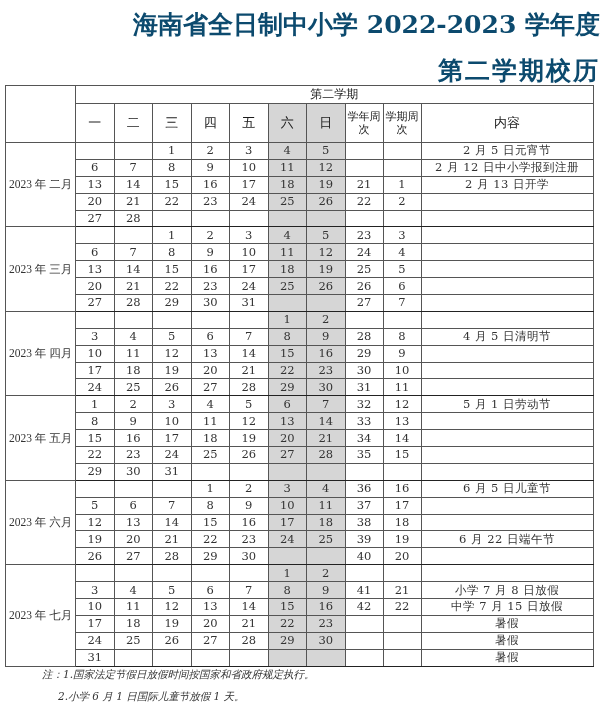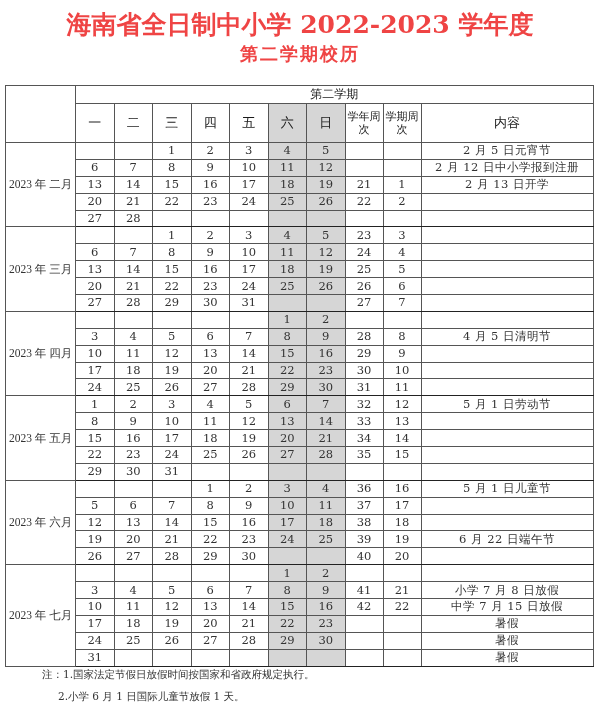--- a/index.html
+++ b/index.html
@@ -1,32 +1,32 @@
 <!DOCTYPE html>
 <html><head>
 <meta charset="utf-8">
 <style>
   html, body { margin:0; padding:0; background:#ffffff; }
   body { width:600px; height:705px; position:relative; overflow:hidden; font-family:"DejaVu Serif", serif; color:#1a1a1a; }
-  .title { position:absolute; left:0; width:600px; text-align:center; font-family:"DejaVu Serif", serif; font-weight:bold; color:#ef4444; }
+  .title { position:absolute; left:0; width:600px; text-align:right; font-family:"DejaVu Serif", serif; font-weight:bold; color:#0c4a6e; }
   .title1 { top:8px; font-size:25px; letter-spacing:0px; }
-  .title2 { top:42px; font-size:18px; letter-spacing:2px; }
+  .title2 { top:54px; font-size:25px; letter-spacing:2px; }
   table.cal { position:absolute; left:5px; top:85px; width:476px; border-collapse:collapse; table-layout:fixed; border:1.5px solid #222; }
   table.cal td, table.cal th { border:1px solid #555; padding:0; text-align:center; vertical-align:middle; font-weight:normal; overflow:hidden; white-space:nowrap; }
   table.cal th { font-family:"DejaVu Sans", sans-serif; font-size:12px; }
   tr.h1 th { height:16px; }
   tr.h2 th { height:38px; font-size:13px; }
   tr.h2 th.small { font-size:11px; line-height:13px; }
   tr.data td { height:15.9px; font-size:11.5px; line-height:15px; color:#333; }
   td.month { font-family:Liberation Serif, serif; font-size:11.5px; font-weight:bold; color:#222; line-height:15px; white-space:normal; }
   .we { background:#d6d6d6; }
   td.content { font-size:10.5px; letter-spacing:0.5px;margin-top:44px; }
   tr.grp-end td { border-bottom:1.5px solid #222; }
   th.term { text-align:left; padding-left:225px; }
-  .notes { position:absolute; left:42px; font-size:10.5px; color:#333; font-family:"DejaVu Serif", serif; }
+  .notes { position:absolute; left:42px; font-size:10.5px; color:#333; font-family:"DejaVu Serif", serif;font-style:italic; }
   .note1 { top:668px; }
   .note2 { top:690px; left:58px; }
 </style>
 </head>
 <body>
 
 <div class="title title1">海南省全日制中小学 2022-2023 学年度</div>
 <div class="title title2">第二学期校历</div>
 
 <table class="cal">
@@ -310,21 +310,21 @@
         <td class="month" rowspan="5">2023 年 六月</td>
         <td></td>
         <td></td>
         <td></td>
         <td>1</td>
         <td>2</td>
         <td class="we">3</td>
         <td class="we">4</td>
         <td>36</td>
         <td>16</td>
-        <td class="content">5 月 1 日儿童节</td>
+        <td class="content">6 月 5 日儿童节</td>
       </tr>
       <tr class="data">
         <td>5</td>
         <td>6</td>
         <td>7</td>
         <td>8</td>
         <td>9</td>
         <td class="we">10</td>
         <td class="we">11</td>
         <td>37</td>

